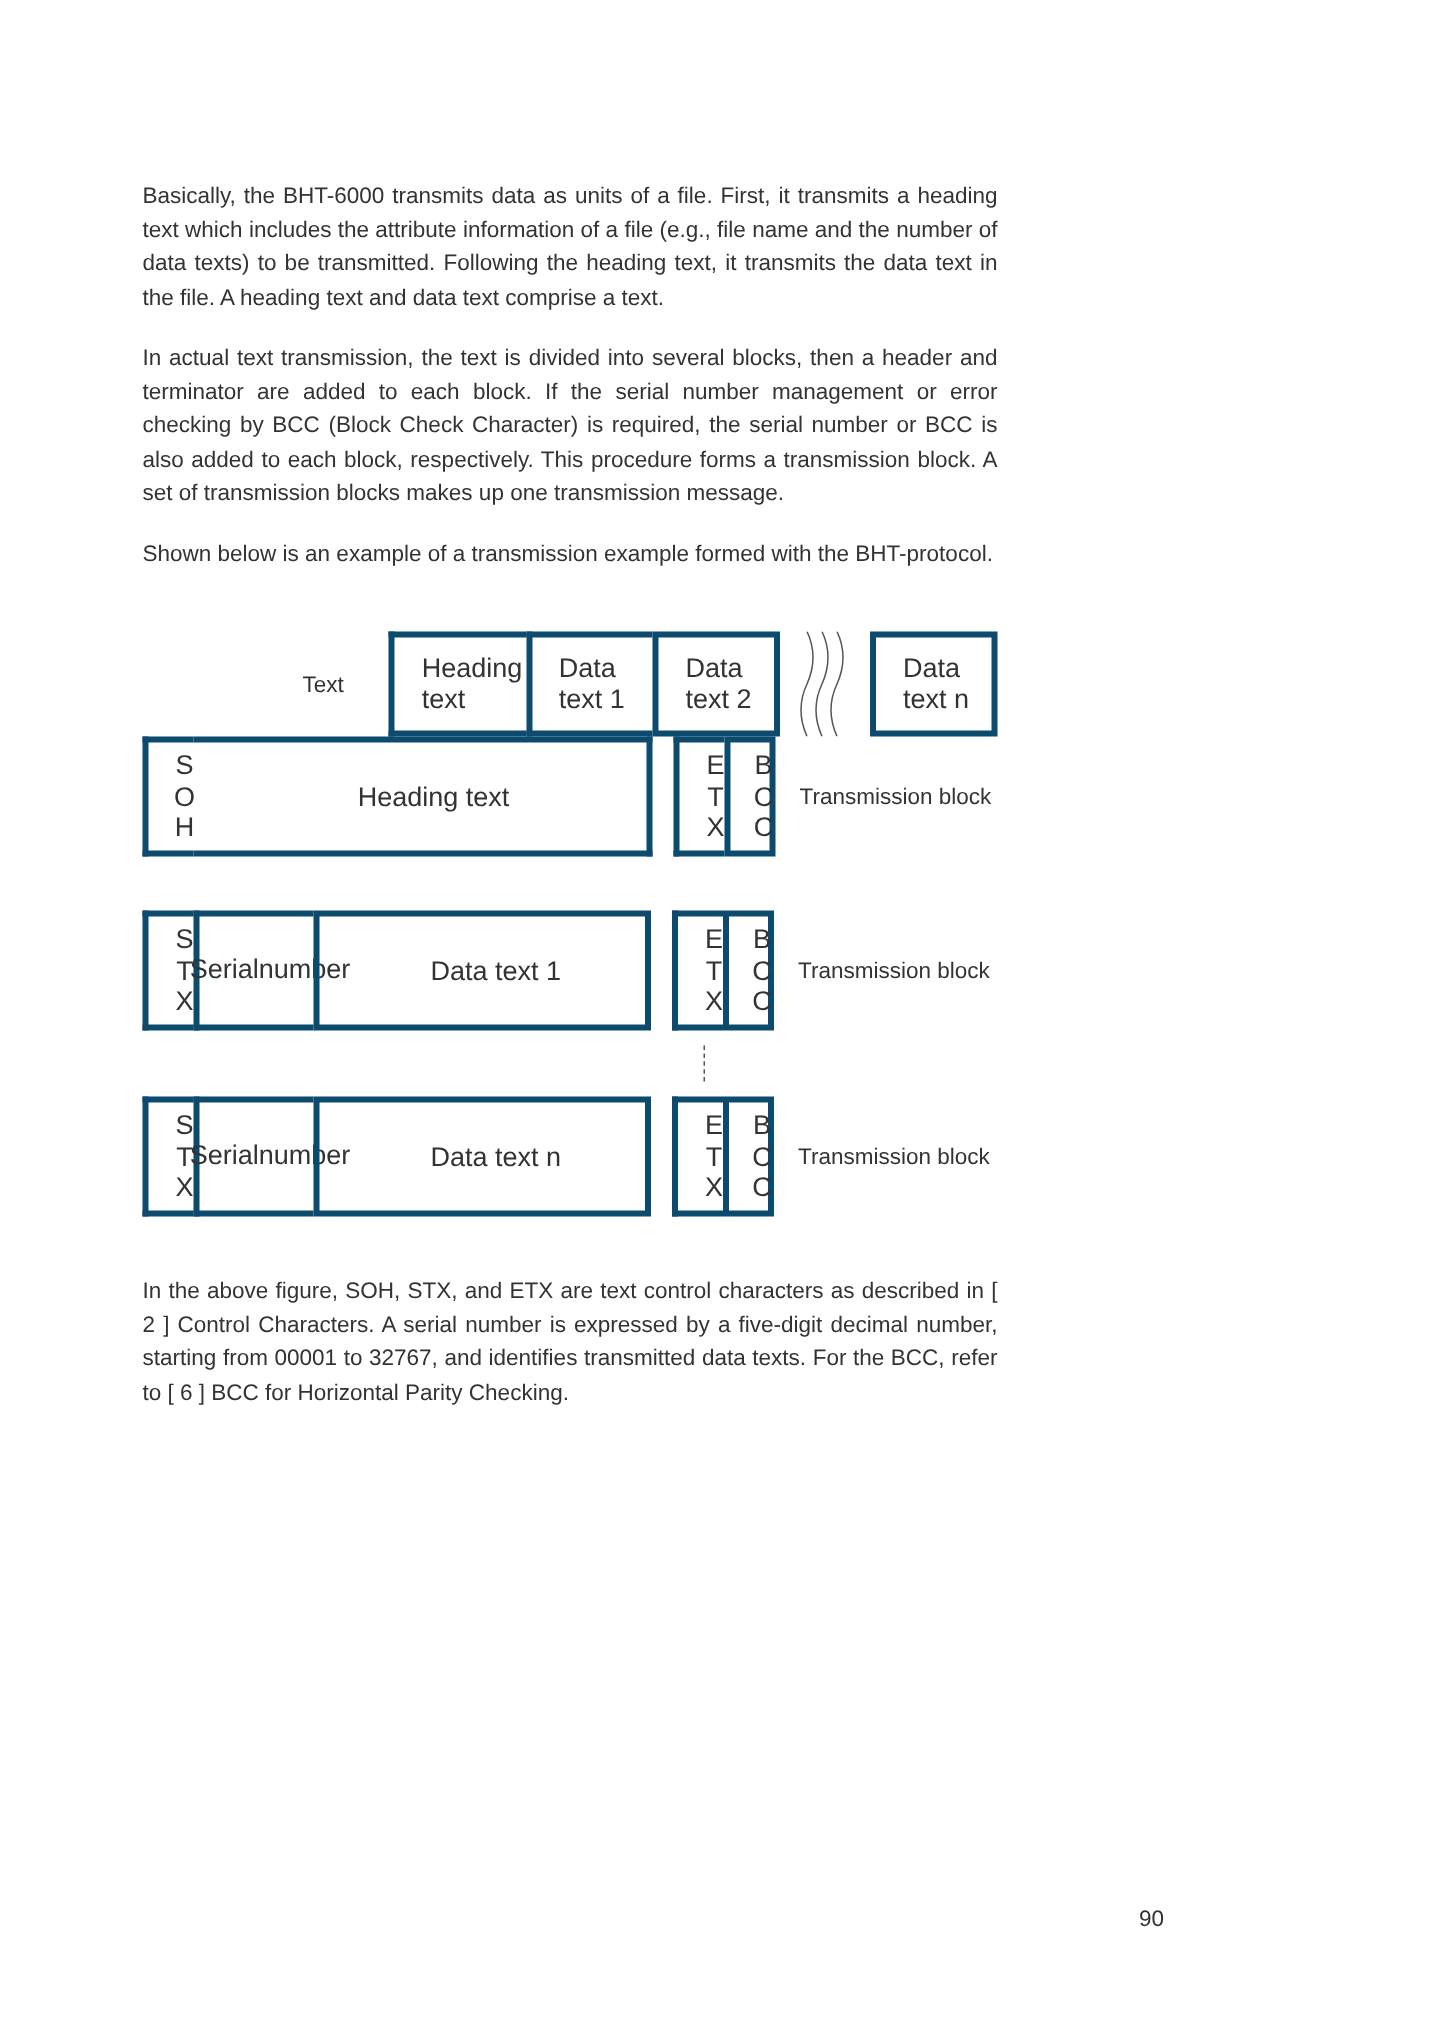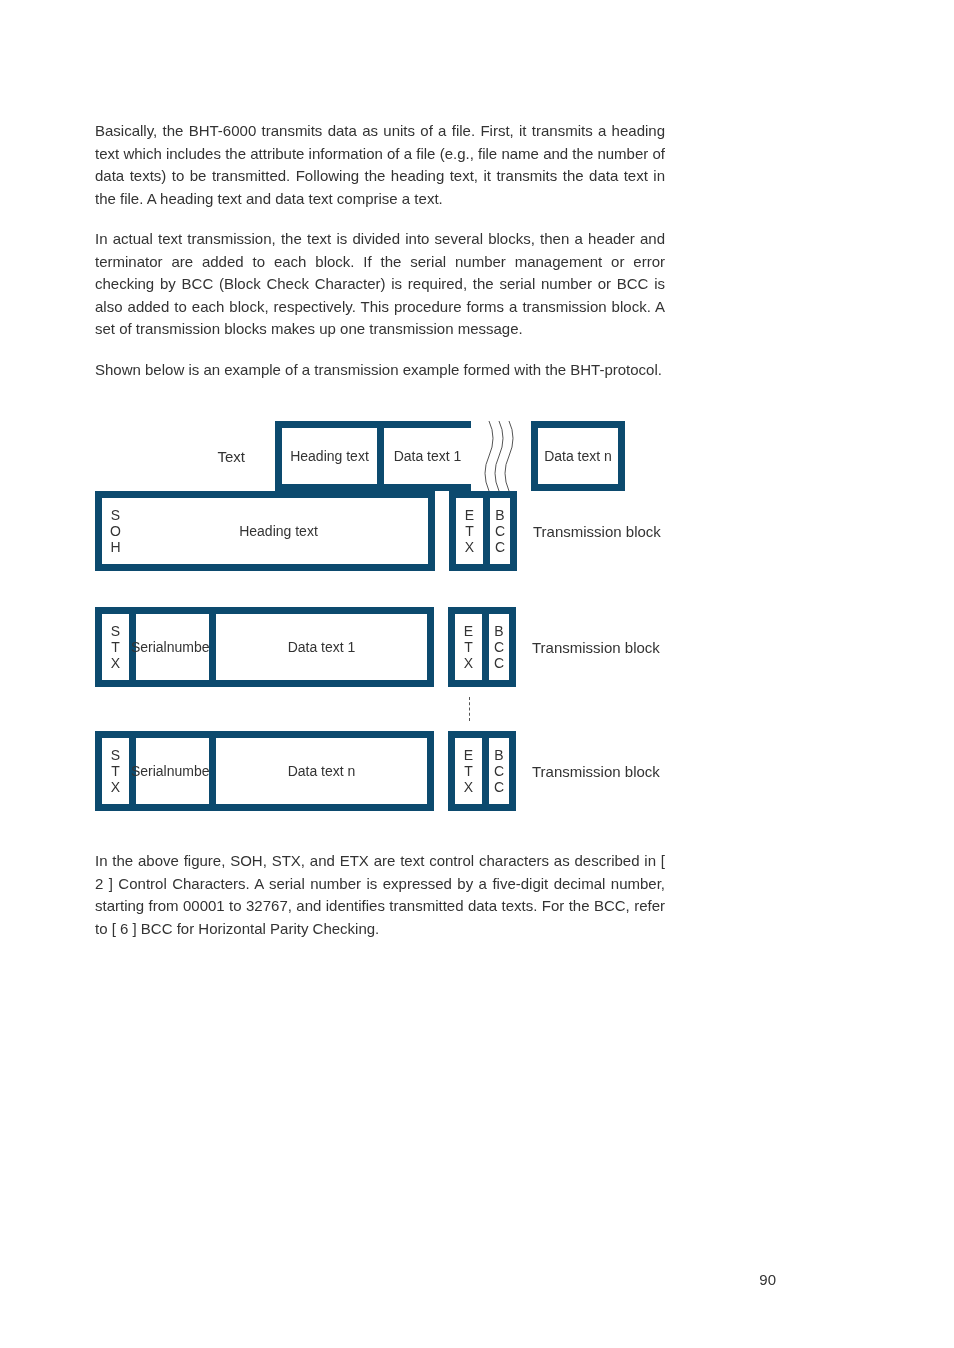--- a/index.html
+++ b/index.html
@@ -30,26 +30,27 @@
     align-items: center;
     margin-left: 30px;
   }
   .text-row .label {
     width: 120px;
     font-size: 15px;
     text-align: right;
     padding-right: 30px;
   }
   .cell {
-    border: 7px solid #0c4a6e;
+    border: 4px solid #0c4a6e;
     display: flex;
     align-items: center;
     justify-content: center;
-    font-size: 14px;
+    font-size: 18px;
     box-sizing: border-box;
+    padding-left: 18px;
   }
   .text-row .cell {
     height: 70px;
   }
   .c-heading { width: 102px; border-right: none; }
   .c-dt1 { width: 94px; border-right: none; }
   .c-dt2 { width: 94px; }
   .c-gap { width: 60px; height: 70px; position: relative; }
   .c-dtn { width: 94px; }
   
@@ -134,20 +135,21 @@
   <div class="para">Basically, the BHT-6000 transmits data as units of a file.  First, it transmits a heading text which includes the attribute information of a file (e.g., file name and the number of data texts) to be transmitted.  Following the heading text, it transmits the data text in the file.  A heading text and data text comprise a text.</div>
   <div class="para">In actual text transmission, the text is divided into several blocks, then a header and terminator are added to each block.  If the serial number management or error checking by BCC (Block Check Character) is required, the serial number or BCC is also added to each block, respectively.  This procedure forms a transmission block.  A set of transmission blocks makes up one transmission message.</div>
   <div class="para">Shown below is an example of a transmission example formed with the BHT-protocol.</div>
 
   <div class="diagram-area">
 
     <div class="text-row">
       <div class="label">Text</div>
       <div class="cell c-heading">Heading text</div>
       <div class="cell c-dt1">Data text 1</div>
+      <div class="cell c-dt2">Data text 2</div>
       <div class="c-gap">
         <svg class="squiggle" viewBox="0 0 60 70">
           <path d="M18 0 Q26 17 18 35 Q10 52 18 70" stroke="#555" fill="none" stroke-width="1"></path>
           <path d="M28 0 Q36 17 28 35 Q20 52 28 70" stroke="#555" fill="none" stroke-width="1"></path>
           <path d="M38 0 Q46 17 38 35 Q30 52 38 70" stroke="#555" fill="none" stroke-width="1"></path>
         </svg>
       </div>
       <div class="cell c-dtn">Data text n</div>
     </div>
 

